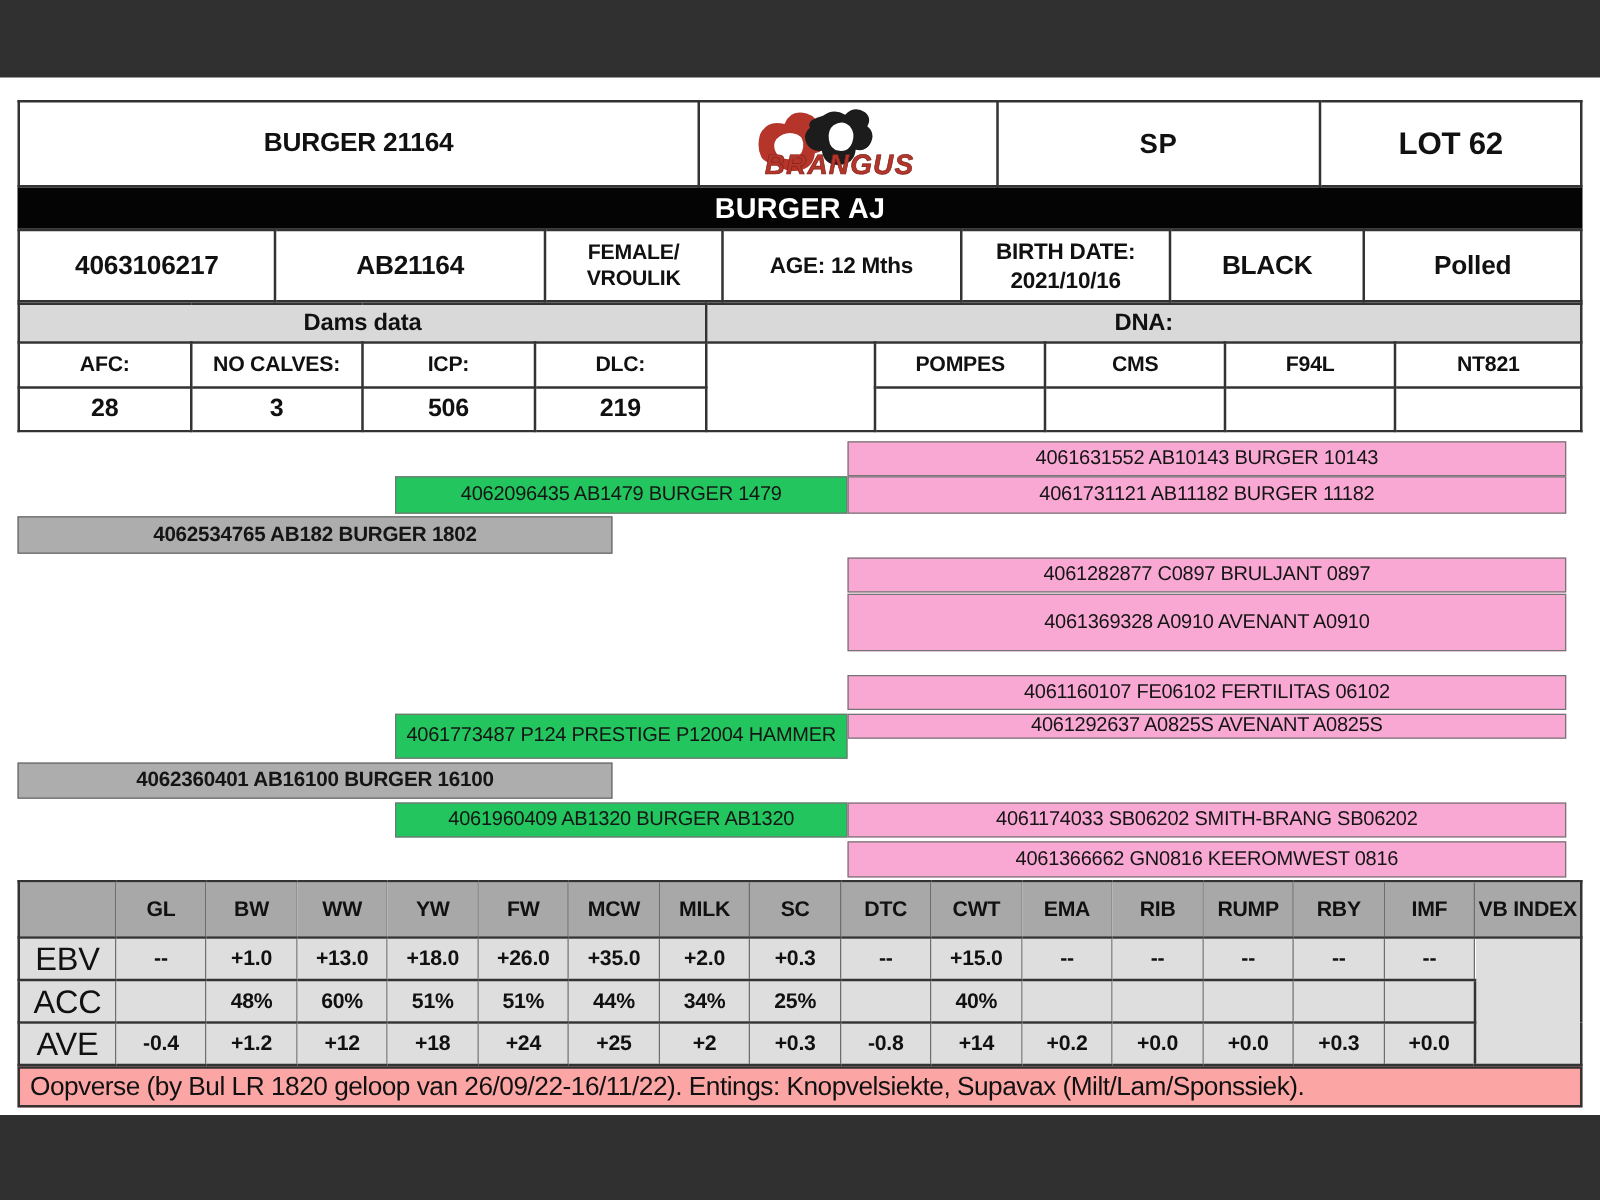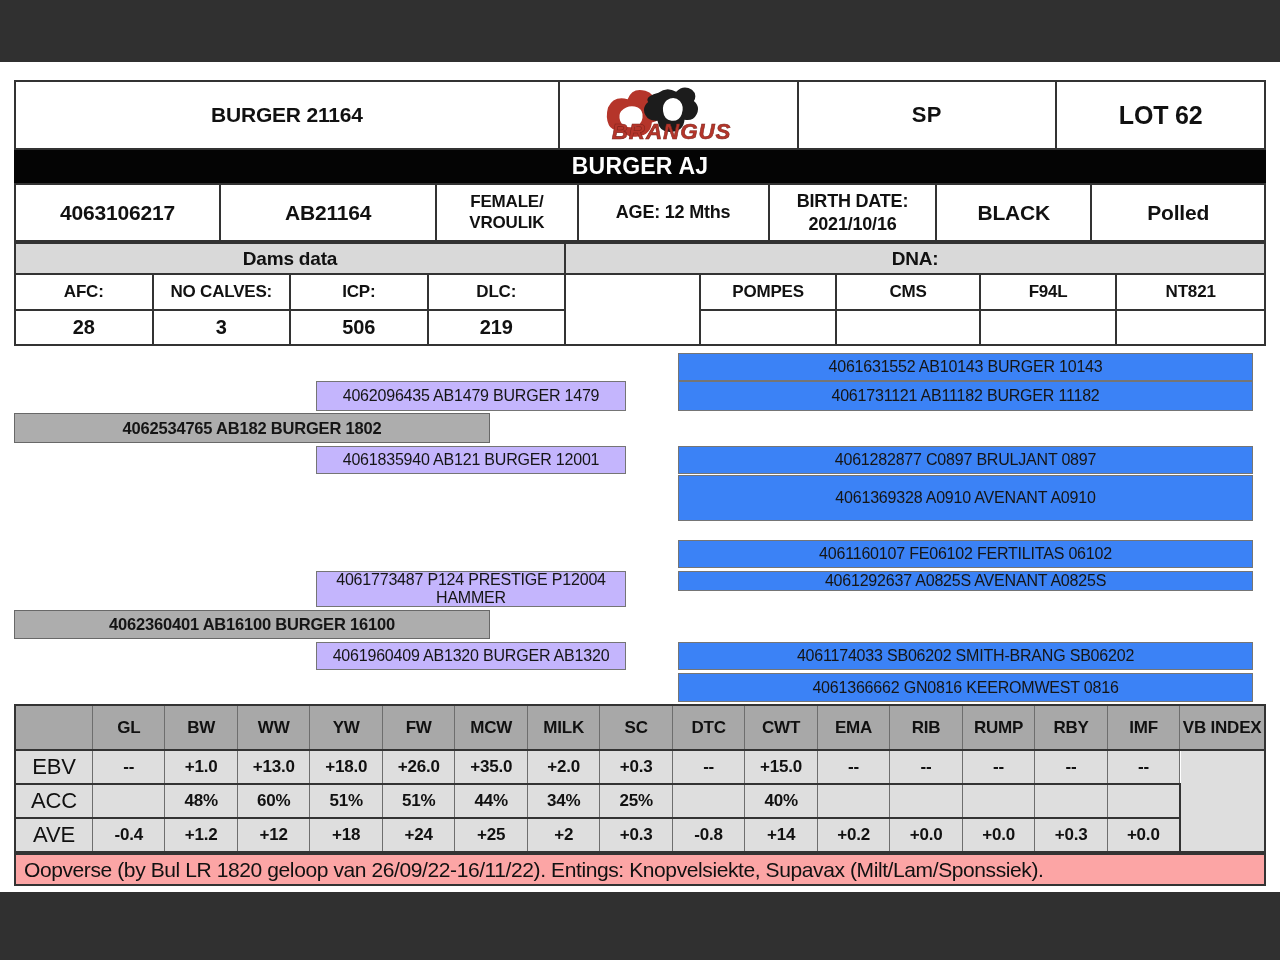--- a/index.html
+++ b/index.html
@@ -40,30 +40,30 @@
   .dd .v-row td{height:33px;background:#fff;font-weight:bold;font-size:20px;}
   .dd td.blank{background:#fff;}
 
   
   .pedigree{position:relative;height:358px;background:#fff;}
   .ped-box{
     position:absolute;border:1px solid #757575;display:flex;align-items:center;justify-content:center;
     font-size:16px;line-height:1.1;text-align:center;color:#151515;box-sizing:border-box;padding:0 6px;
   }
   .gen1{left:0;width:476px;background:#adadad;font-weight:bold;font-size:16.5px;border-color:#686868;}
-  .gen2{left:302px;width:310px;background:#c4b5fd;}
-  .gen3{left:664px;width:575px;background:#3b82f6;}
+  .gen2{left:302px;width:362px;background:#22c55e;}
+  .gen3{left:664px;width:575px;background:#f9a8d4;}
 
   
   .ebv th,.ebv td{border-left:1px solid #6e6e6e;border-right:1px solid #6e6e6e;border-top:2px solid #333;border-bottom:2px solid #333;}
   .ebv th:first-child,.ebv td:first-child{border-left:2px solid #333;}
   .ebv th:last-child,.ebv td:last-child{border-right:2px solid #333;}
   .ebv .head th{height:43px;background:#a8a8a8;font-size:17px;font-weight:bold;line-height:1.15;white-space:normal;margin-top:42px;}
   .ebv td{height:32px;background:#dedede;font-size:17px;font-weight:bold;}
-  .ebv .rl{background:#dedede;font-size:22px;font-weight:normal;}
+  .ebv .rl{background:#dedede;font-size:26px;font-weight:normal;}
   .ebv .vb{background:#dedede;}
 
   
   .footer-note{
     border:2px solid #333;height:29px;display:flex;align-items:center;
     font-size:21px;padding-left:8px;background:#fca5a5;letter-spacing:-0.4px;
   }
 </style>
 </head>
 <body>
@@ -172,21 +172,20 @@
       <td></td>
     </tr>
   </tbody>
     </table>
 
   <div class="pedigree">
     <div class="ped-box gen3" style="top:7px;height:28px">4061631552 AB10143 BURGER 10143</div>
     <div class="ped-box gen2" style="top:35px;height:30px">4062096435 AB1479 BURGER 1479</div>
     <div class="ped-box gen3" style="top:35px;height:30px">4061731121 AB11182 BURGER 11182</div>
     <div class="ped-box gen1" style="top:67px;height:30px">4062534765 AB182 BURGER 1802</div>
-    <div class="ped-box gen2" style="top:100px;height:28px">4061835940 AB121 BURGER 12001</div>
     <div class="ped-box gen3" style="top:100px;height:28px">4061282877 C0897 BRULJANT 0897</div>
     <div class="ped-box gen3" style="top:129px;height:46px">4061369328 A0910 AVENANT A0910</div>
 
     <div class="ped-box gen3" style="top:194px;height:28px">4061160107 FE06102 FERTILITAS 06102</div>
     <div class="ped-box gen2" style="top:225px;height:36px">4061773487 P124 PRESTIGE P12004 HAMMER</div>
     <div class="ped-box gen3" style="top:225px;height:20px">4061292637 A0825S AVENANT A0825S</div>
     <div class="ped-box gen1" style="top:264px;height:29px">4062360401 AB16100 BURGER 16100</div>
     <div class="ped-box gen2" style="top:296px;height:28px">4061960409 AB1320 BURGER AB1320</div>
     <div class="ped-box gen3" style="top:296px;height:28px">4061174033 SB06202 SMITH-BRANG SB06202</div>
     <div class="ped-box gen3" style="top:327px;height:29px">4061366662 GN0816 KEEROMWEST 0816</div>

